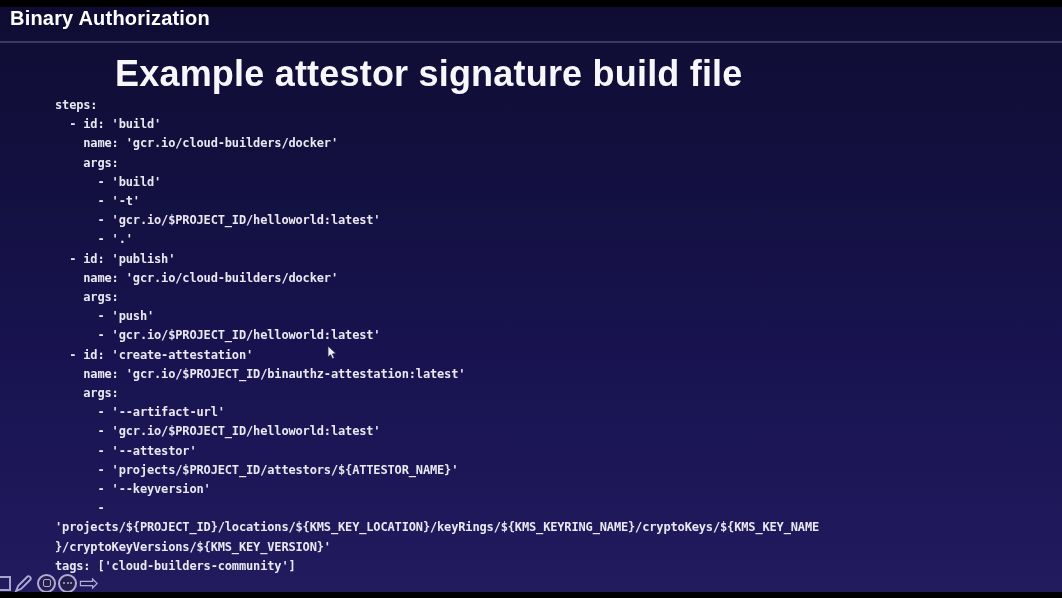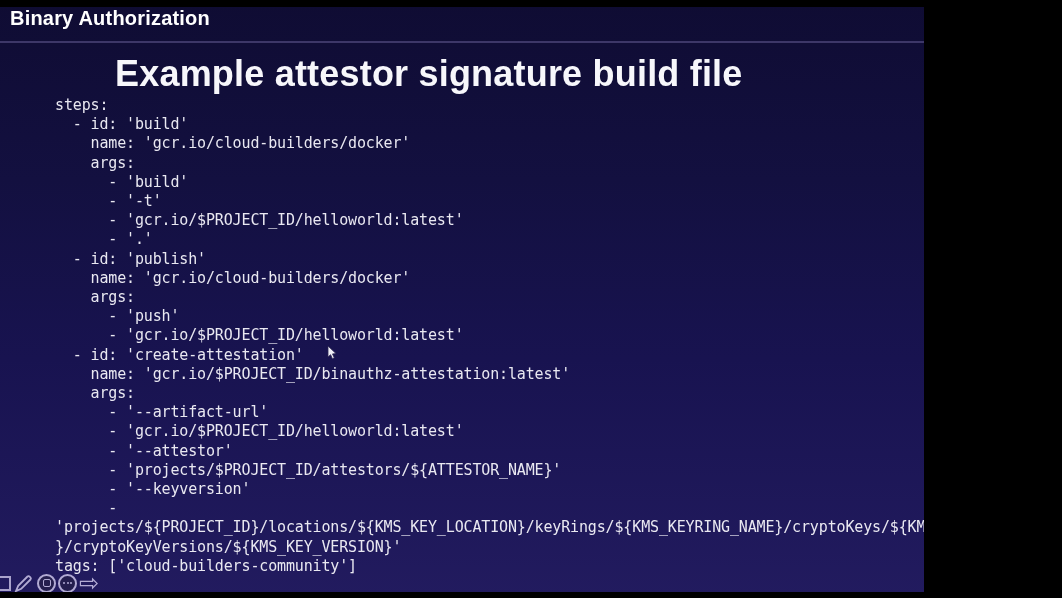--- a/index.html
+++ b/index.html
@@ -1,18 +1,18 @@
 <!DOCTYPE html>
 <html><head>
 <meta charset="utf-8">
 <style>
   html,body{margin:0;padding:0;background:#000;}
   .screen{
     position:relative;
-    width:924px;height:598px;
+    width:1062px;height:598px;
     overflow:hidden;
     background:linear-gradient(180deg,#0f0c33 0%,#131040 30%,#181350 60%,#221b5f 100%);
     font-family:"Liberation Sans",sans-serif;
   }
   .bar{position:absolute;left:0;width:1062px;background:#000;}
   .bar.top{top:0;height:7px;}
   .bar.bottom{bottom:0;height:6px;}
   .header-label{
     position:absolute;left:10px;top:7px;
     color:#ffffff;font-size:20px;font-weight:bold;letter-spacing:0.2px;
@@ -22,22 +22,23 @@
     background:#3d3768;
   }
   .slide-title{
     position:absolute;left:115px;top:53px;margin:0;
     color:#f7f7fb;font-size:36px;font-weight:bold;letter-spacing:0.2px;
   }
   .code{
     position:absolute;left:55px;top:96px;margin:0;
     color:#e9e8f1;
     font-family:"DejaVu Sans Mono","Liberation Mono",monospace;
-    font-size:15px;line-height:19.2px;letter-spacing:-0.15px;
+    font-size:12px;line-height:19.2px;letter-spacing:-0.15px;
     white-space:pre;
+    font-weight:bold;
   }
   .cursor{position:absolute;left:327px;top:346px;width:12px;height:14px;}
   .annot-toolbar{
     position:absolute;left:-4px;bottom:3px;
     display:flex;align-items:center;gap:2px;height:24px;
   }
   .tool{display:inline-flex;align-items:center;justify-content:center;cursor:pointer;}
   .square-tool{
     width:11px;height:11px;border:2px solid #aaa3cc;background:transparent;
   }

